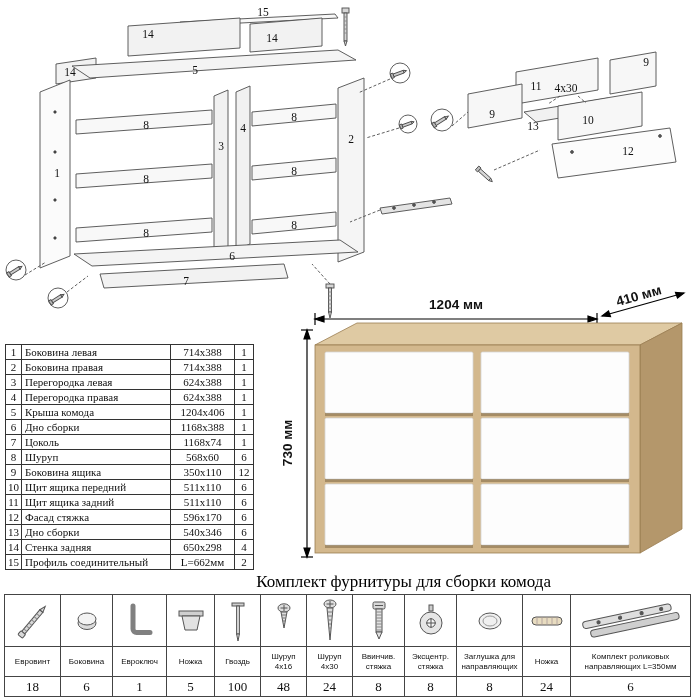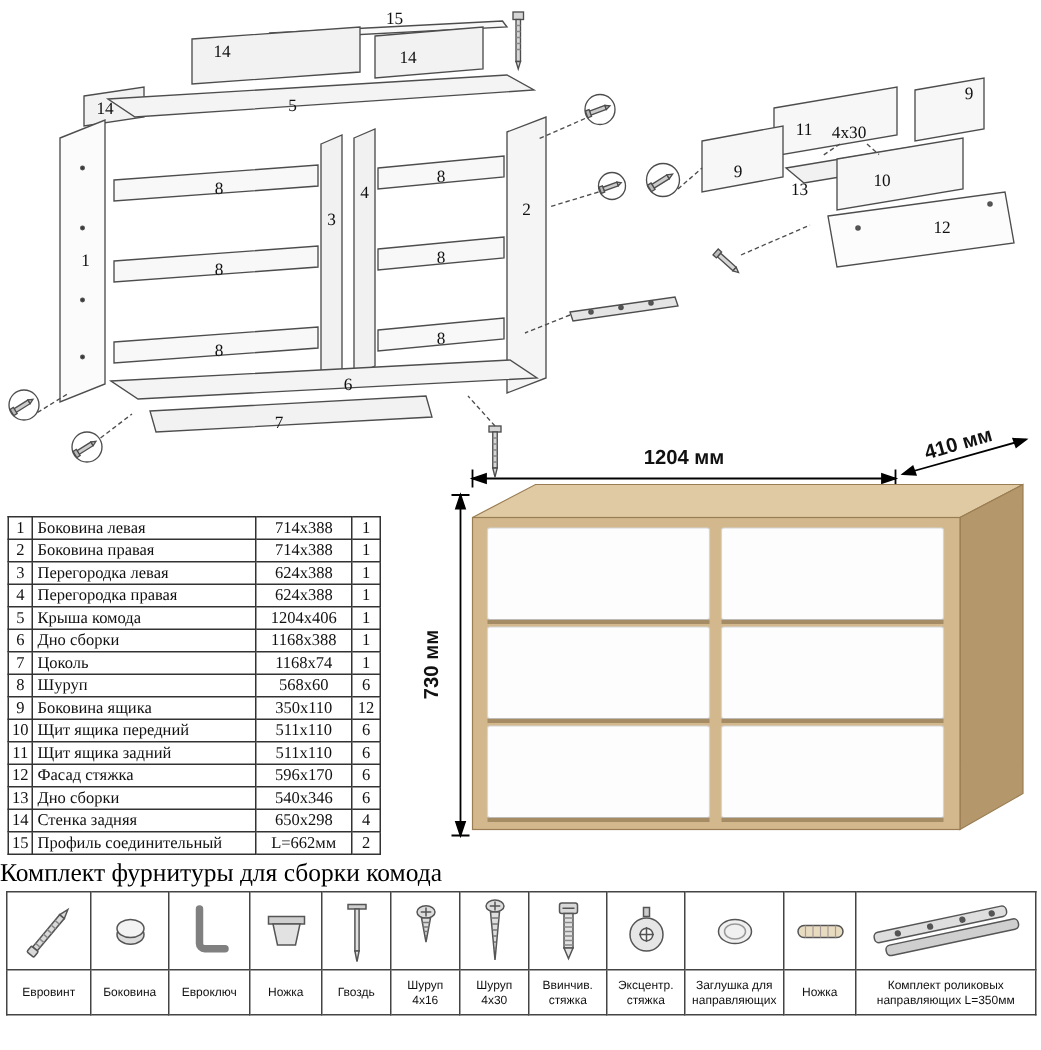--- a/index.html
+++ b/index.html
@@ -22,21 +22,21 @@
     border-collapse:collapse; table-layout:fixed;
   }
   #parts-table td {
     border:1px solid #333; font-size:11px; height:15px; line-height:13px;
     padding:0 3px; white-space:nowrap; overflow:hidden;
   }
   #parts-table td.c { text-align:center; padding:0 1px; }
 
   
   #hw-title {
-    position:absolute; left:0; top:572px; width:551px; text-align:left;
+    position:absolute; left:0; top:572px; width:551px; text-align:right;
     font-size:17px; color:#000;
   }
   #hw-table {
     position:absolute; left:4px; top:594px; width:686px;
     border-collapse:collapse; table-layout:fixed;
   }
   #hw-table td { border:1px solid #444; text-align:center; vertical-align:middle; overflow:hidden; }
   #hw-table tr.icons td { height:52px; }
   #hw-table tr.labels td {
     height:30px; font-family:"Liberation Sans", sans-serif;
@@ -463,14 +463,28 @@
     <td>Ножка</td>
     <td>Гвоздь</td>
     <td>Шуруп 4x16</td>
     <td>Шуруп 4x30</td>
     <td>Ввинчив. стяжка</td>
     <td>Эксцентр. стяжка</td>
     <td>Заглушка для направляющих</td>
     <td>Ножка</td>
     <td>Комплект роликовых направляющих L=350мм</td>
   </tr>
+  <tr class="qty">
+    <td>18</td>
+    <td>6</td>
+    <td>1</td>
+    <td>5</td>
+    <td>100</td>
+    <td>48</td>
+    <td>24</td>
+    <td>8</td>
+    <td>8</td>
+    <td>8</td>
+    <td>24</td>
+    <td>6</td>
+  </tr>
   </tbody>
 </table>
 
 </body></html>

